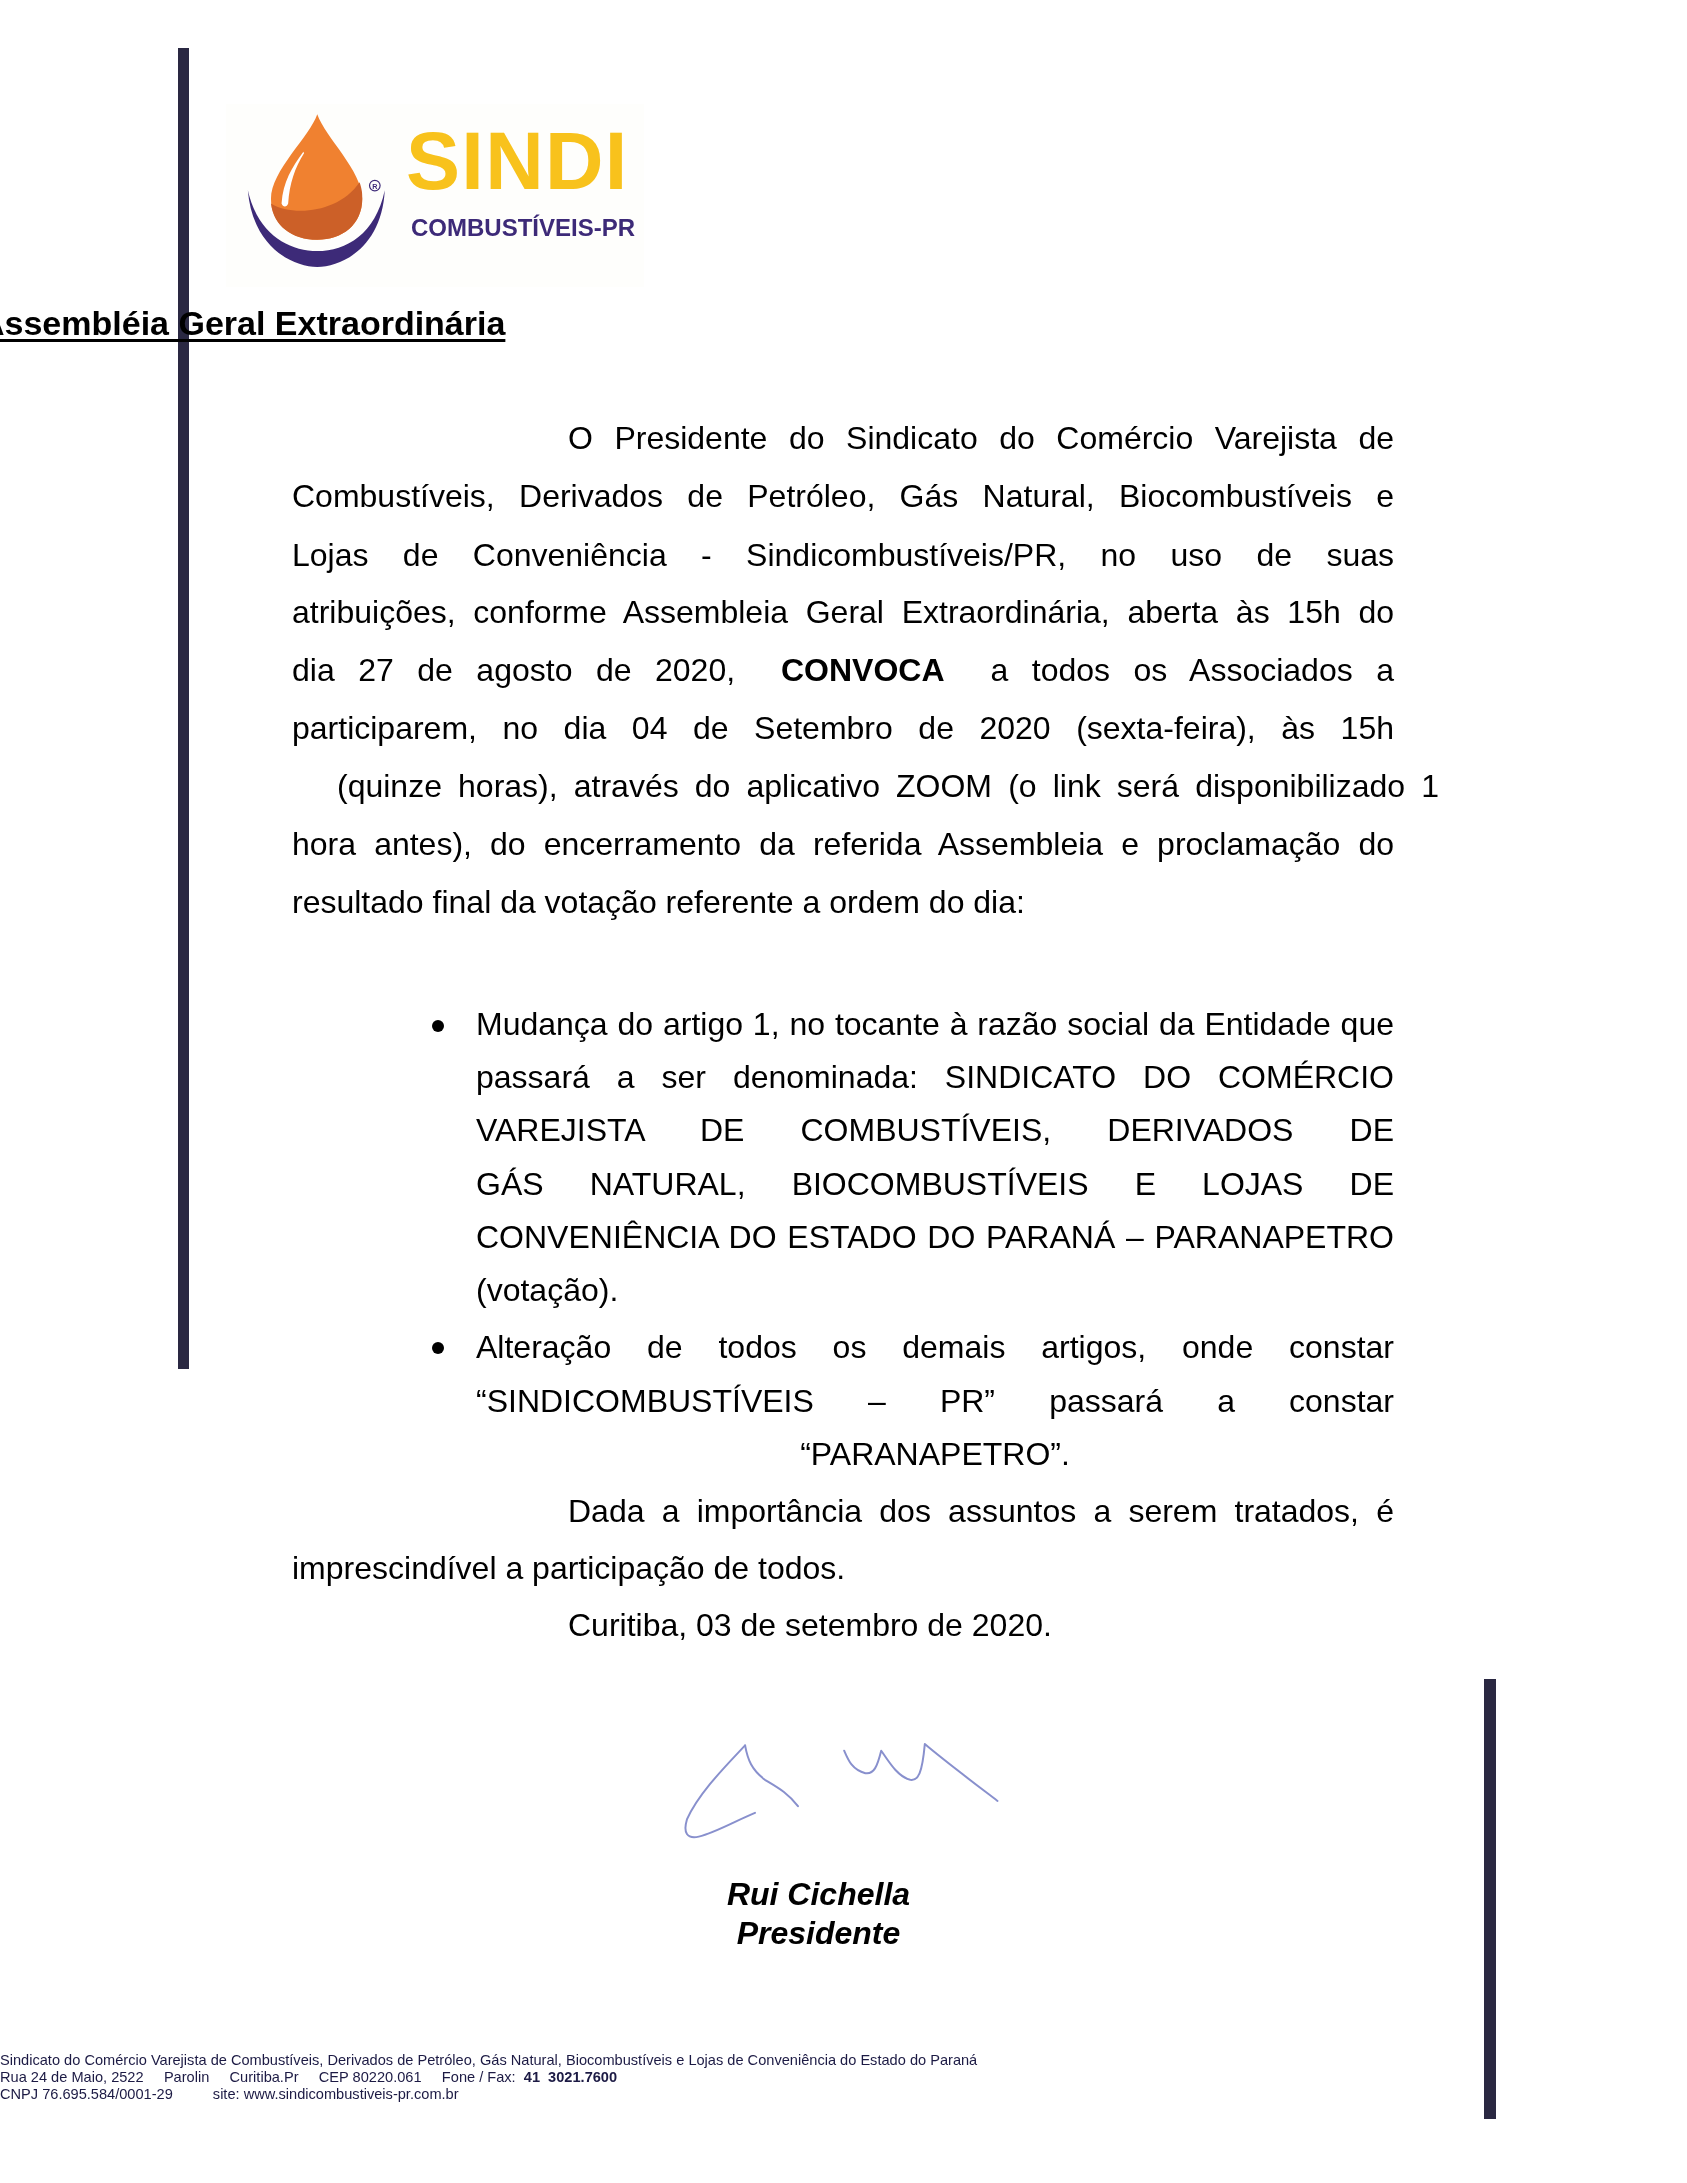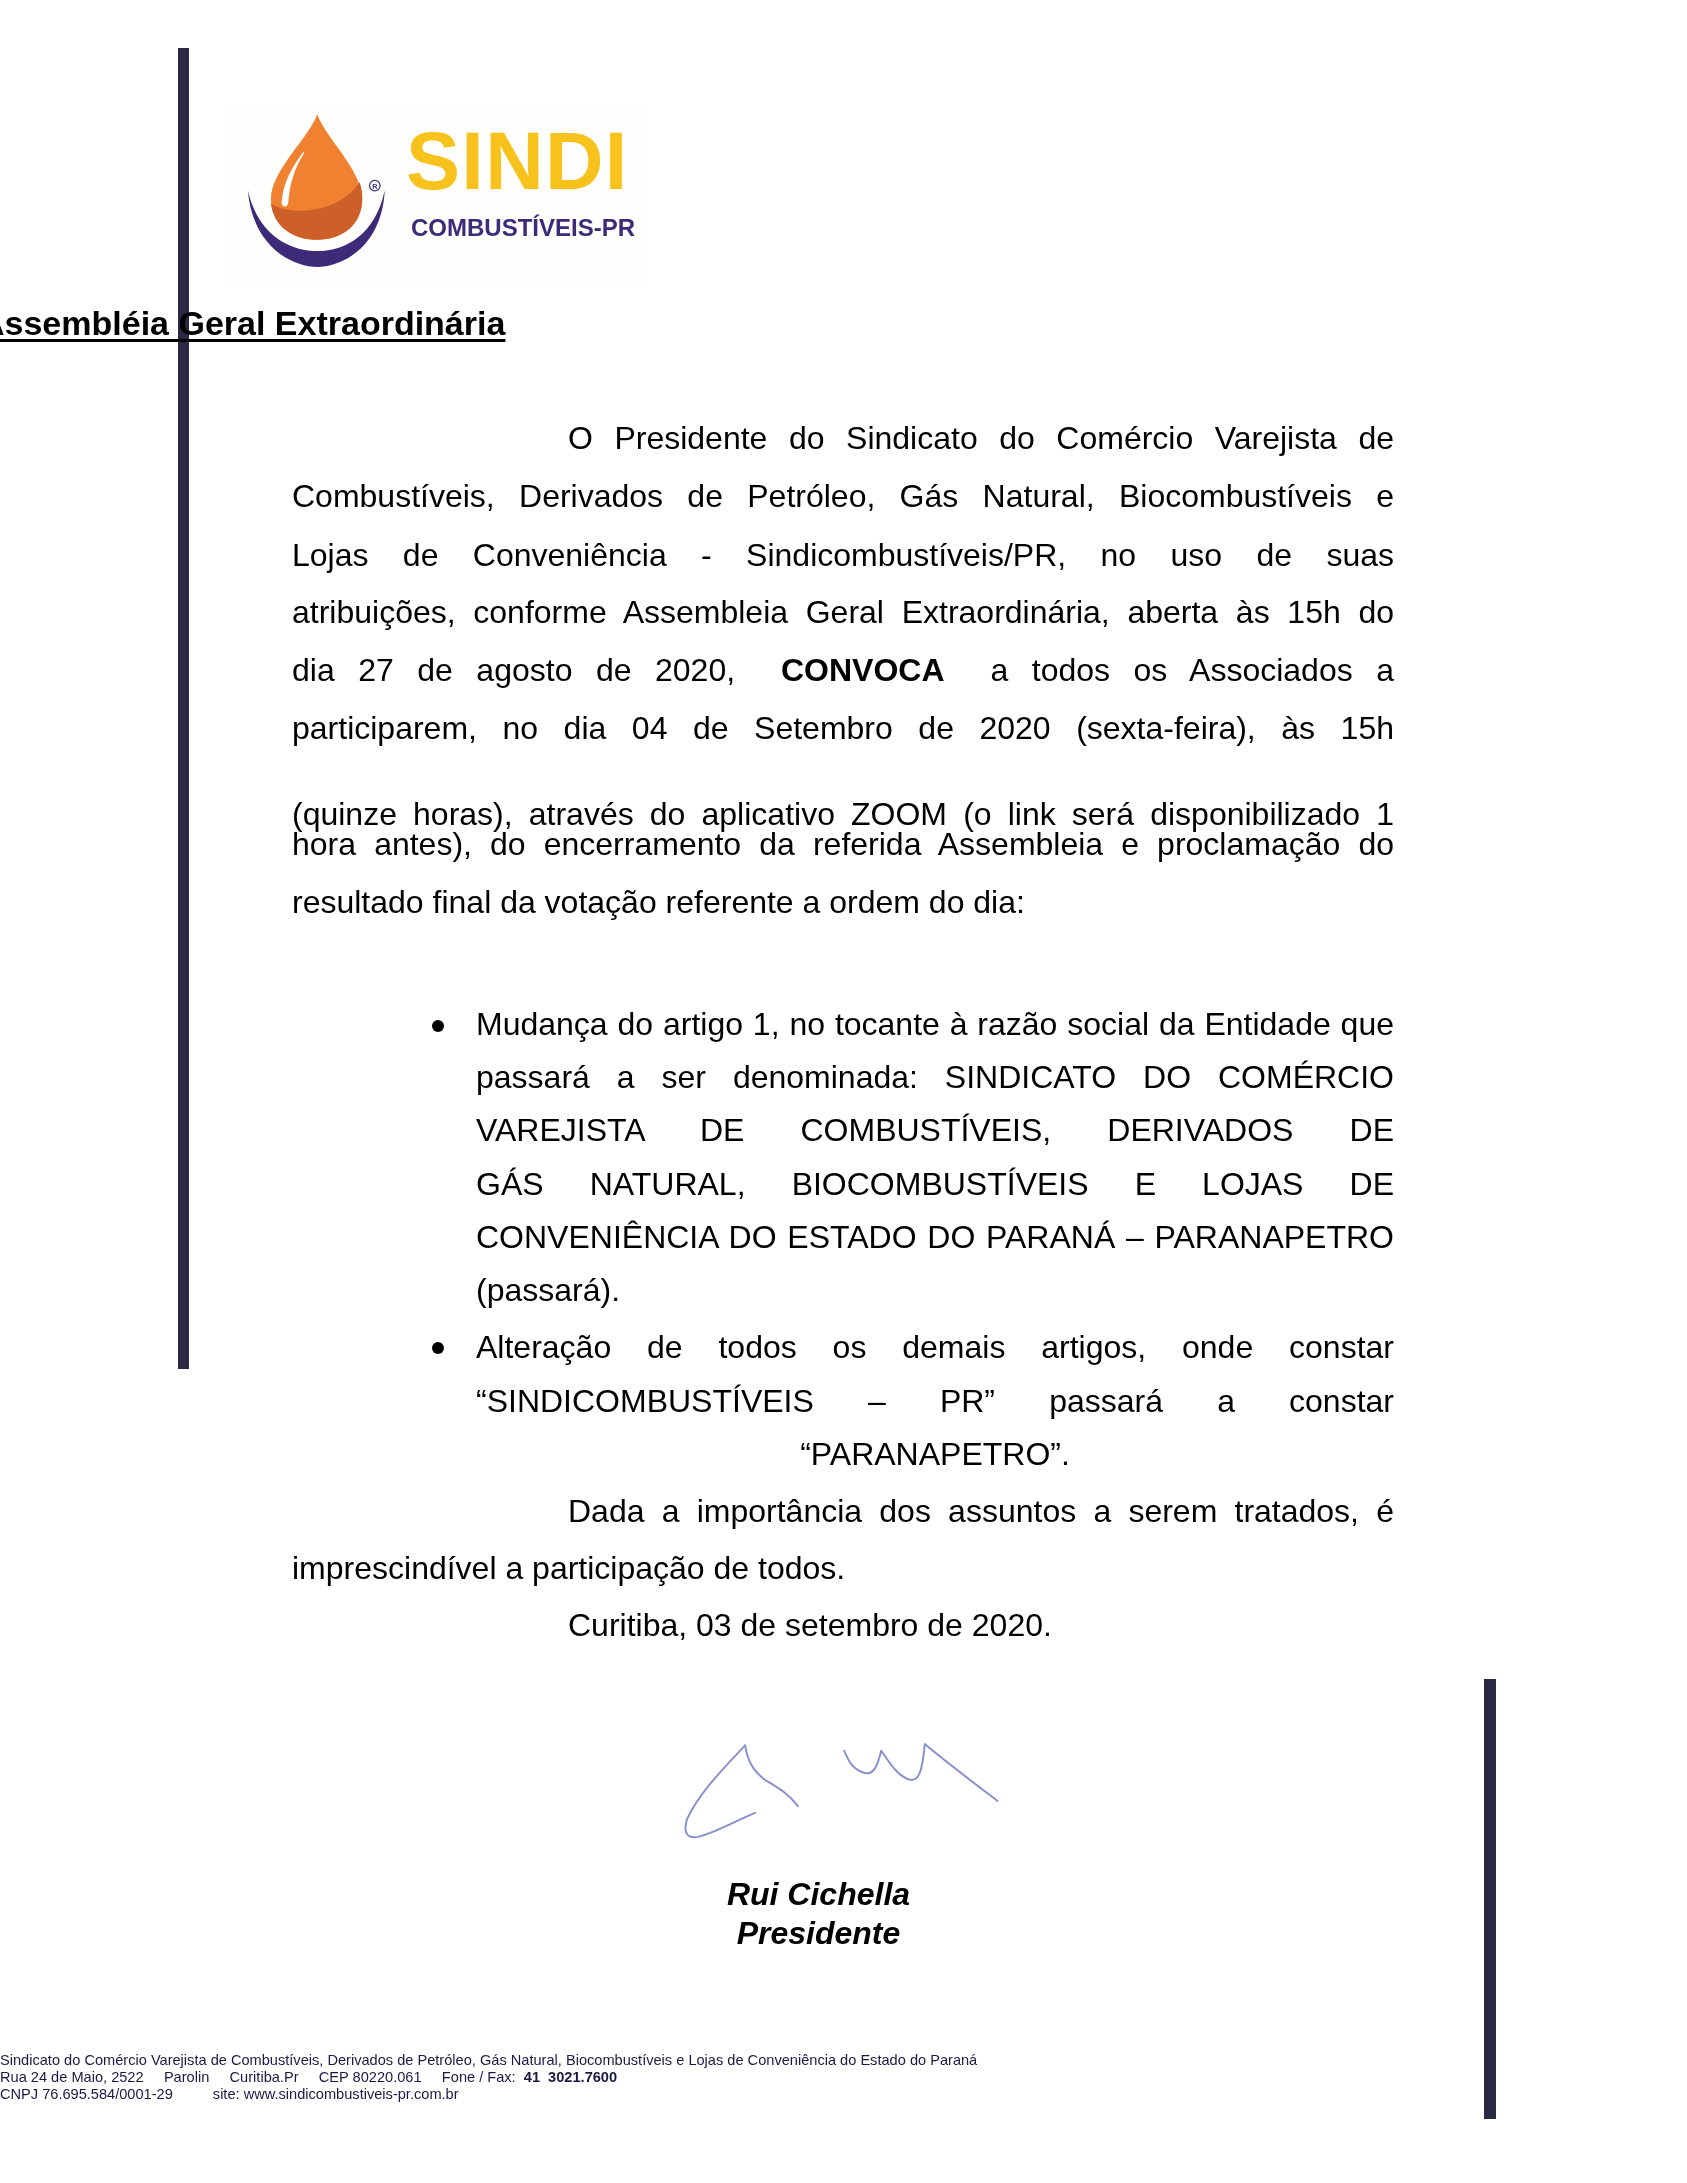--- a/index.html
+++ b/index.html
@@ -61,34 +61,34 @@
   <div class="line jline" style="top: 418px; left: 568px; width: 826px; white-space: normal; overflow: hidden;">O Presidente do Sindicato do Comércio Varejista de</div>
   <div class="line jline" style="top: 476px; white-space: normal; overflow: hidden;">Combustíveis, Derivados de Petróleo, Gás Natural, Biocombustíveis e</div>
   <div class="line jline" style="top: 535px; white-space: normal; overflow: hidden;">Lojas de Conveniência - Sindicombustíveis/PR, no uso de suas</div>
   <div class="line jline" style="top: 592px; white-space: normal; overflow: hidden;">atribuições, conforme Assembleia Geral Extraordinária, aberta às 15h do</div>
   <div class="line" style="top:650px; display:flex; justify-content:space-between;">
     <span style="white-space:pre; word-spacing:14.6px;">dia 27 de agosto de 2020,</span>
     <b class="strong">CONVOCA</b>
     <span style="white-space:pre; word-spacing:14.6px;">a todos os Associados a</span>
   </div>
   <div class="line jline" style="top: 708px; white-space: normal; overflow: hidden;">participarem, no dia 04 de Setembro de 2020 (sexta-feira), às 15h</div>
-  <div class="line jline" style="top: 794px; white-space: normal; overflow: hidden;">(quinze horas), através do aplicativo ZOOM (o link será disponibilizado 1</div>
+  <div class="line jline" style="top: 766px; white-space: normal; overflow: hidden; margin-left: 45px;">(quinze horas), através do aplicativo ZOOM (o link será disponibilizado 1</div>
   <div class="line jline" style="top: 824px; white-space: normal; overflow: hidden;">hora antes), do encerramento da referida Assembleia e proclamação do</div>
   <div class="line lline" style="top:882px;">resultado final da votação referente a ordem do dia:</div>
 </div>
 
 <div>
   <div>
     <div class="bullet-dot" style="left:432px; top:1020px;"></div>
     <div class="bline jline" style="top: 1004px; white-space: normal; overflow: hidden;">Mudança do artigo 1, no tocante à razão social da Entidade que</div>
     <div class="bline jline" style="top: 1057px; white-space: normal; overflow: hidden;">passará a ser denominada:  SINDICATO DO COMÉRCIO</div>
     <div class="bline jline" style="top: 1110px; white-space: normal; overflow: hidden;">VAREJISTA DE COMBUSTÍVEIS, DERIVADOS DE PETRÓLEO,</div>
     <div class="bline jline" style="top: 1164px; white-space: normal; overflow: hidden;">GÁS NATURAL, BIOCOMBUSTÍVEIS E LOJAS DE</div>
     <div class="bline jline" style="top: 1217px; white-space: normal; overflow: hidden;">CONVENIÊNCIA DO ESTADO DO PARANÁ – PARANAPETRO</div>
-    <div class="bline lline" style="top:1270px;">(passará).</div>
+    <div class="bline lline" style="top:1270px;">(votação).</div>
   </div>
   <div>
     <div class="bullet-dot" style="left:432px; top:1342px;"></div>
     <div class="bline jline" style="top: 1327px; white-space: normal; overflow: hidden;">Alteração de todos os demais artigos, onde constar</div>
     <div class="bline jline" style="top: 1381px; white-space: normal; overflow: hidden;">“SINDICOMBUSTÍVEIS – PR” passará a constar</div>
     <div class="bline lline" style="top:1434px;text-align:center;">“PARANAPETRO”.</div>
   </div>
 </div>
 
 <div>

